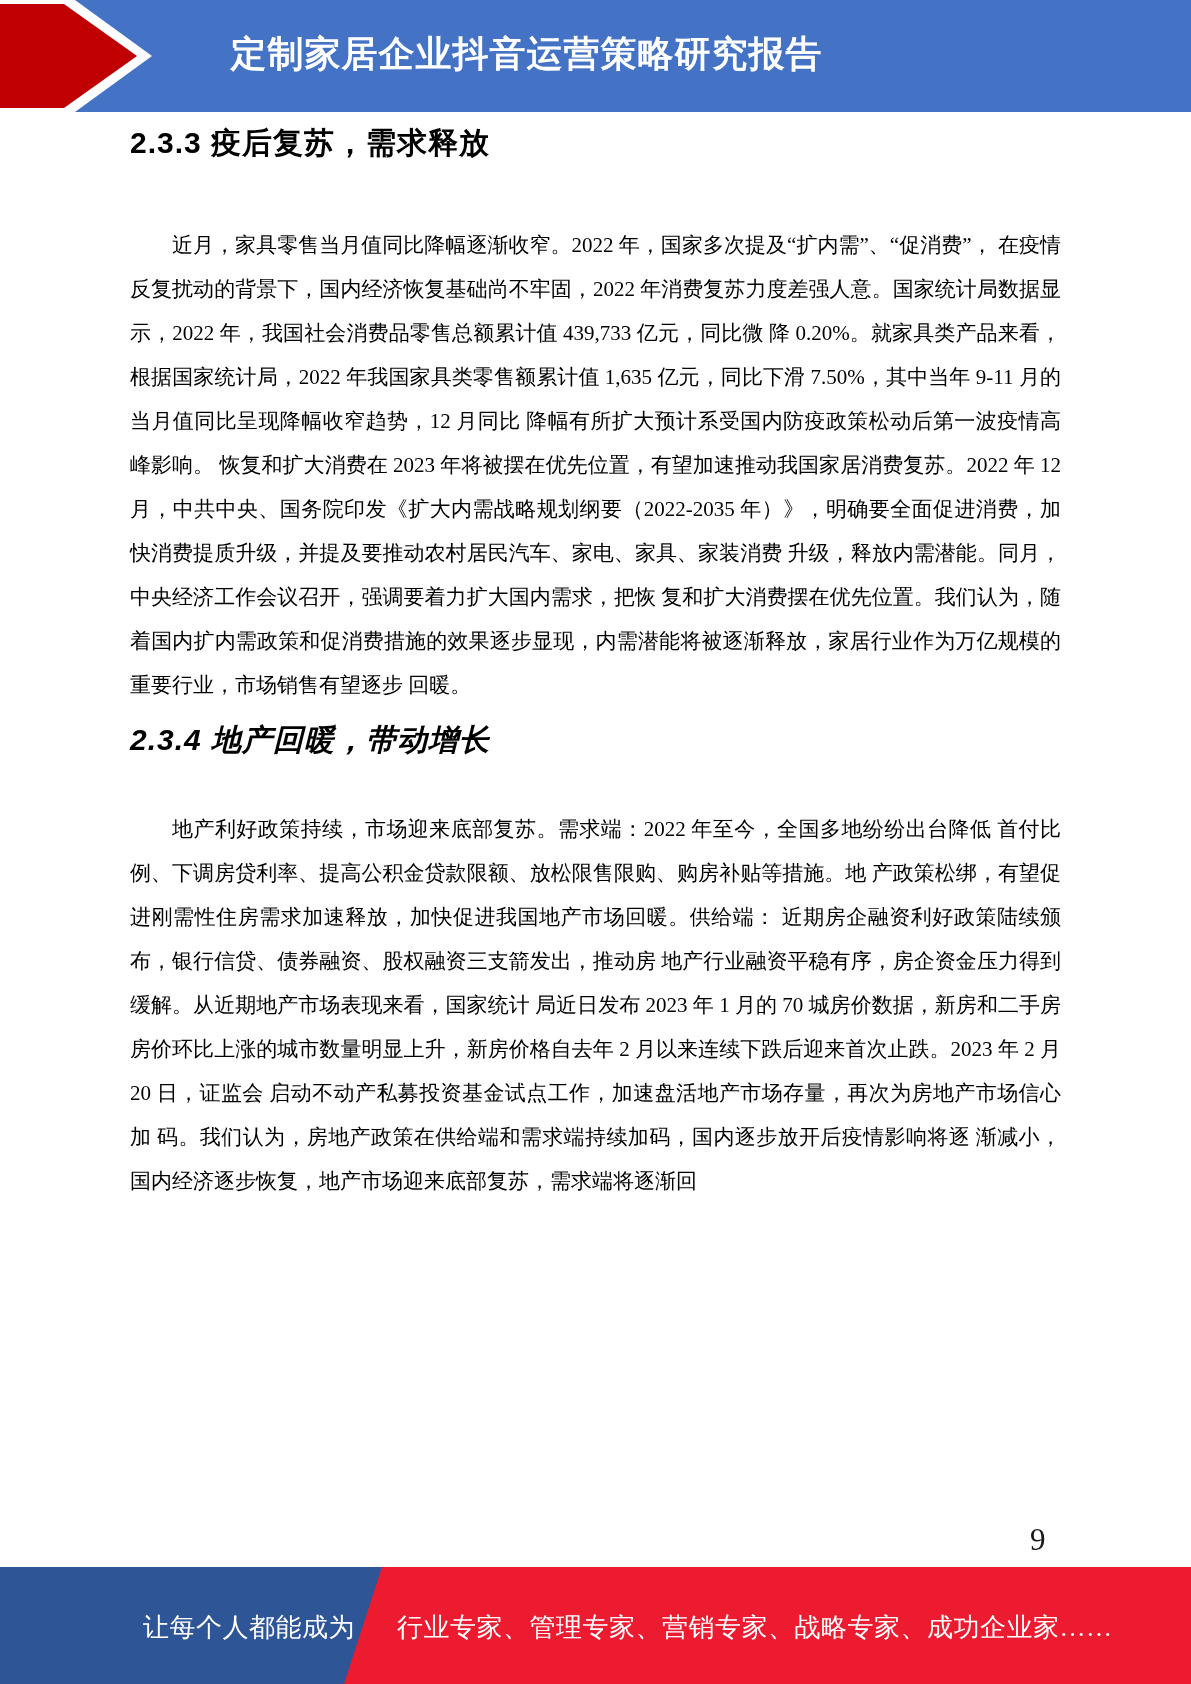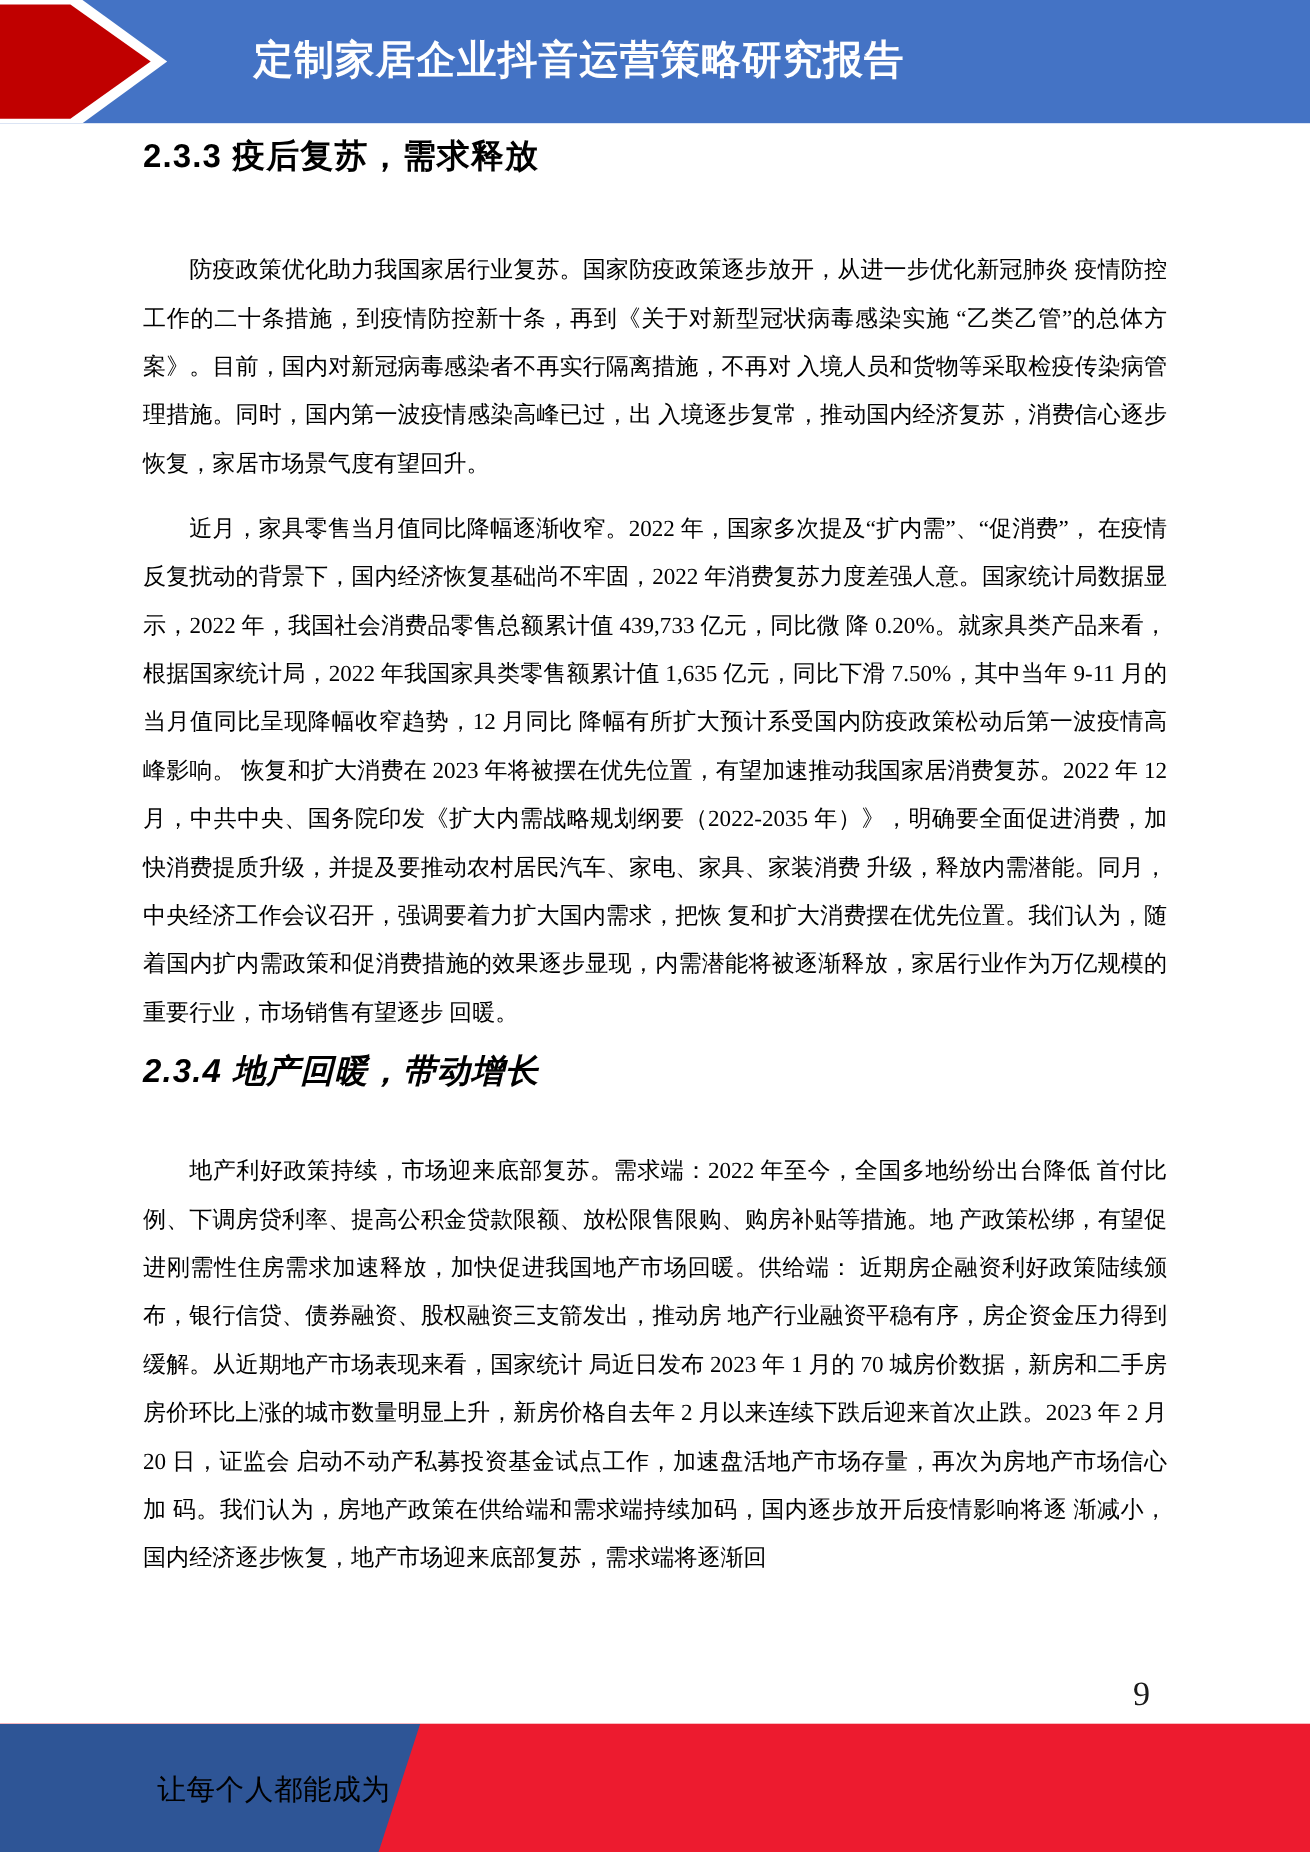--- a/index.html
+++ b/index.html
@@ -84,21 +84,21 @@
   }
   .footer-blue {
     position: absolute; left: 0; top: 0;
     width: 420px; height: 117px;
     background: #2E5596;
     clip-path: polygon(0 0, 382px 0, 344px 117px, 0 117px);
   }
   .footer-left-text {
     position: absolute; left: 143px; top: 50%;
     transform: translateY(-46%);
-    color: #000000;
+    color: #ffffff;
     font-family: Liberation Mono, monospace;
     font-size: 26px;
     letter-spacing: 0.5px;
     white-space: nowrap;
   }
   .footer-right-text {
     position: absolute; left: 397px; top: 50%;
     transform: translateY(-46%);
     color: #ffffff;
     font-family: "Liberation Serif", serif;
@@ -117,31 +117,31 @@
       <polygon points="0,0 75,0 152,56 75,112 0,112" fill="#FFFFFF"></polygon>
       <polygon points="0,4 64,4 137,56 64,108 0,108" fill="#C00000"></polygon>
     </svg>
     <div class="header-title">定制家居企业抖音运营策略研究报告</div>
   </div>
 
   <div class="content">
 
     <h2 class="section-heading first">2.3.3 疫后复苏，需求释放</h2>
 
-    <p class="body-para first-after-heading">防疫政策优化助力我国家居行业复苏。国家防疫政策逐步放开，从进一步优化新冠肺炎 疫情防控工作的二十条措施，到疫情防控新十条，再到《关于对新型冠状病毒感染实施 “乙类乙管”的总体方案》。目前，国内对新冠病毒感染者不再实行隔离措施，不再对 入境人员和货物等采取检疫传染病管理措施。同时，国内第一波疫情感染高峰已过，出 入境逐步复常，推动国内经济复苏，消费信心逐步恢复，家居市场景气度有望回升。</p>
 
     <p class="body-para">近月，家具零售当月值同比降幅逐渐收窄。2022 年，国家多次提及“扩内需”、“促消费”，  在疫情反复扰动的背景下，国内经济恢复基础尚不牢固，2022 年消费复苏力度差强人意。国家统计局数据显示，2022 年，我国社会消费品零售总额累计值 439,733 亿元，同比微 降 0.20%。就家具类产品来看，根据国家统计局，2022 年我国家具类零售额累计值 1,635 亿元，同比下滑 7.50%，其中当年 9-11 月的当月值同比呈现降幅收窄趋势，12 月同比 降幅有所扩大预计系受国内防疫政策松动后第一波疫情高峰影响。 恢复和扩大消费在 2023 年将被摆在优先位置，有望加速推动我国家居消费复苏。2022 年 12 月，中共中央、国务院印发《扩大内需战略规划纲要（2022-2035 年）》，明确要全面促进消费，加快消费提质升级，并提及要推动农村居民汽车、家电、家具、家装消费 升级，释放内需潜能。同月，中央经济工作会议召开，强调要着力扩大国内需求，把恢 复和扩大消费摆在优先位置。我们认为，随着国内扩内需政策和促消费措施的效果逐步显现，内需潜能将被逐渐释放，家居行业作为万亿规模的重要行业，市场销售有望逐步 回暖。</p>
 
     <h2 class="section-heading second">2.3.4 地产回暖，带动增长</h2>
 
 
     <p class="body-para">地产利好政策持续，市场迎来底部复苏。需求端：2022 年至今，全国多地纷纷出台降低 首付比例、下调房贷利率、提高公积金贷款限额、放松限售限购、购房补贴等措施。地 产政策松绑，有望促进刚需性住房需求加速释放，加快促进我国地产市场回暖。供给端： 近期房企融资利好政策陆续颁布，银行信贷、债券融资、股权融资三支箭发出，推动房 地产行业融资平稳有序，房企资金压力得到缓解。从近期地产市场表现来看，国家统计 局近日发布 2023 年 1 月的 70 城房价数据，新房和二手房房价环比上涨的城市数量明显上升，新房价格自去年 2 月以来连续下跌后迎来首次止跌。2023 年 2 月 20 日，证监会 启动不动产私募投资基金试点工作，加速盘活地产市场存量，再次为房地产市场信心加 码。我们认为，房地产政策在供给端和需求端持续加码，国内逐步放开后疫情影响将逐 渐减小，国内经济逐步恢复，地产市场迎来底部复苏，需求端将逐渐回</p>
 
   </div>
 
   <div class="page-number">9</div>
 
   <div class="footer">
     <div class="footer-blue"></div>
     <div class="footer-left-text">让每个人都能成为</div>
+    <div class="footer-right-text">行业专家、管理专家、营销专家、战略专家、成功企业家……</div>
   </div>
 
 </div>
 
 </body></html>

